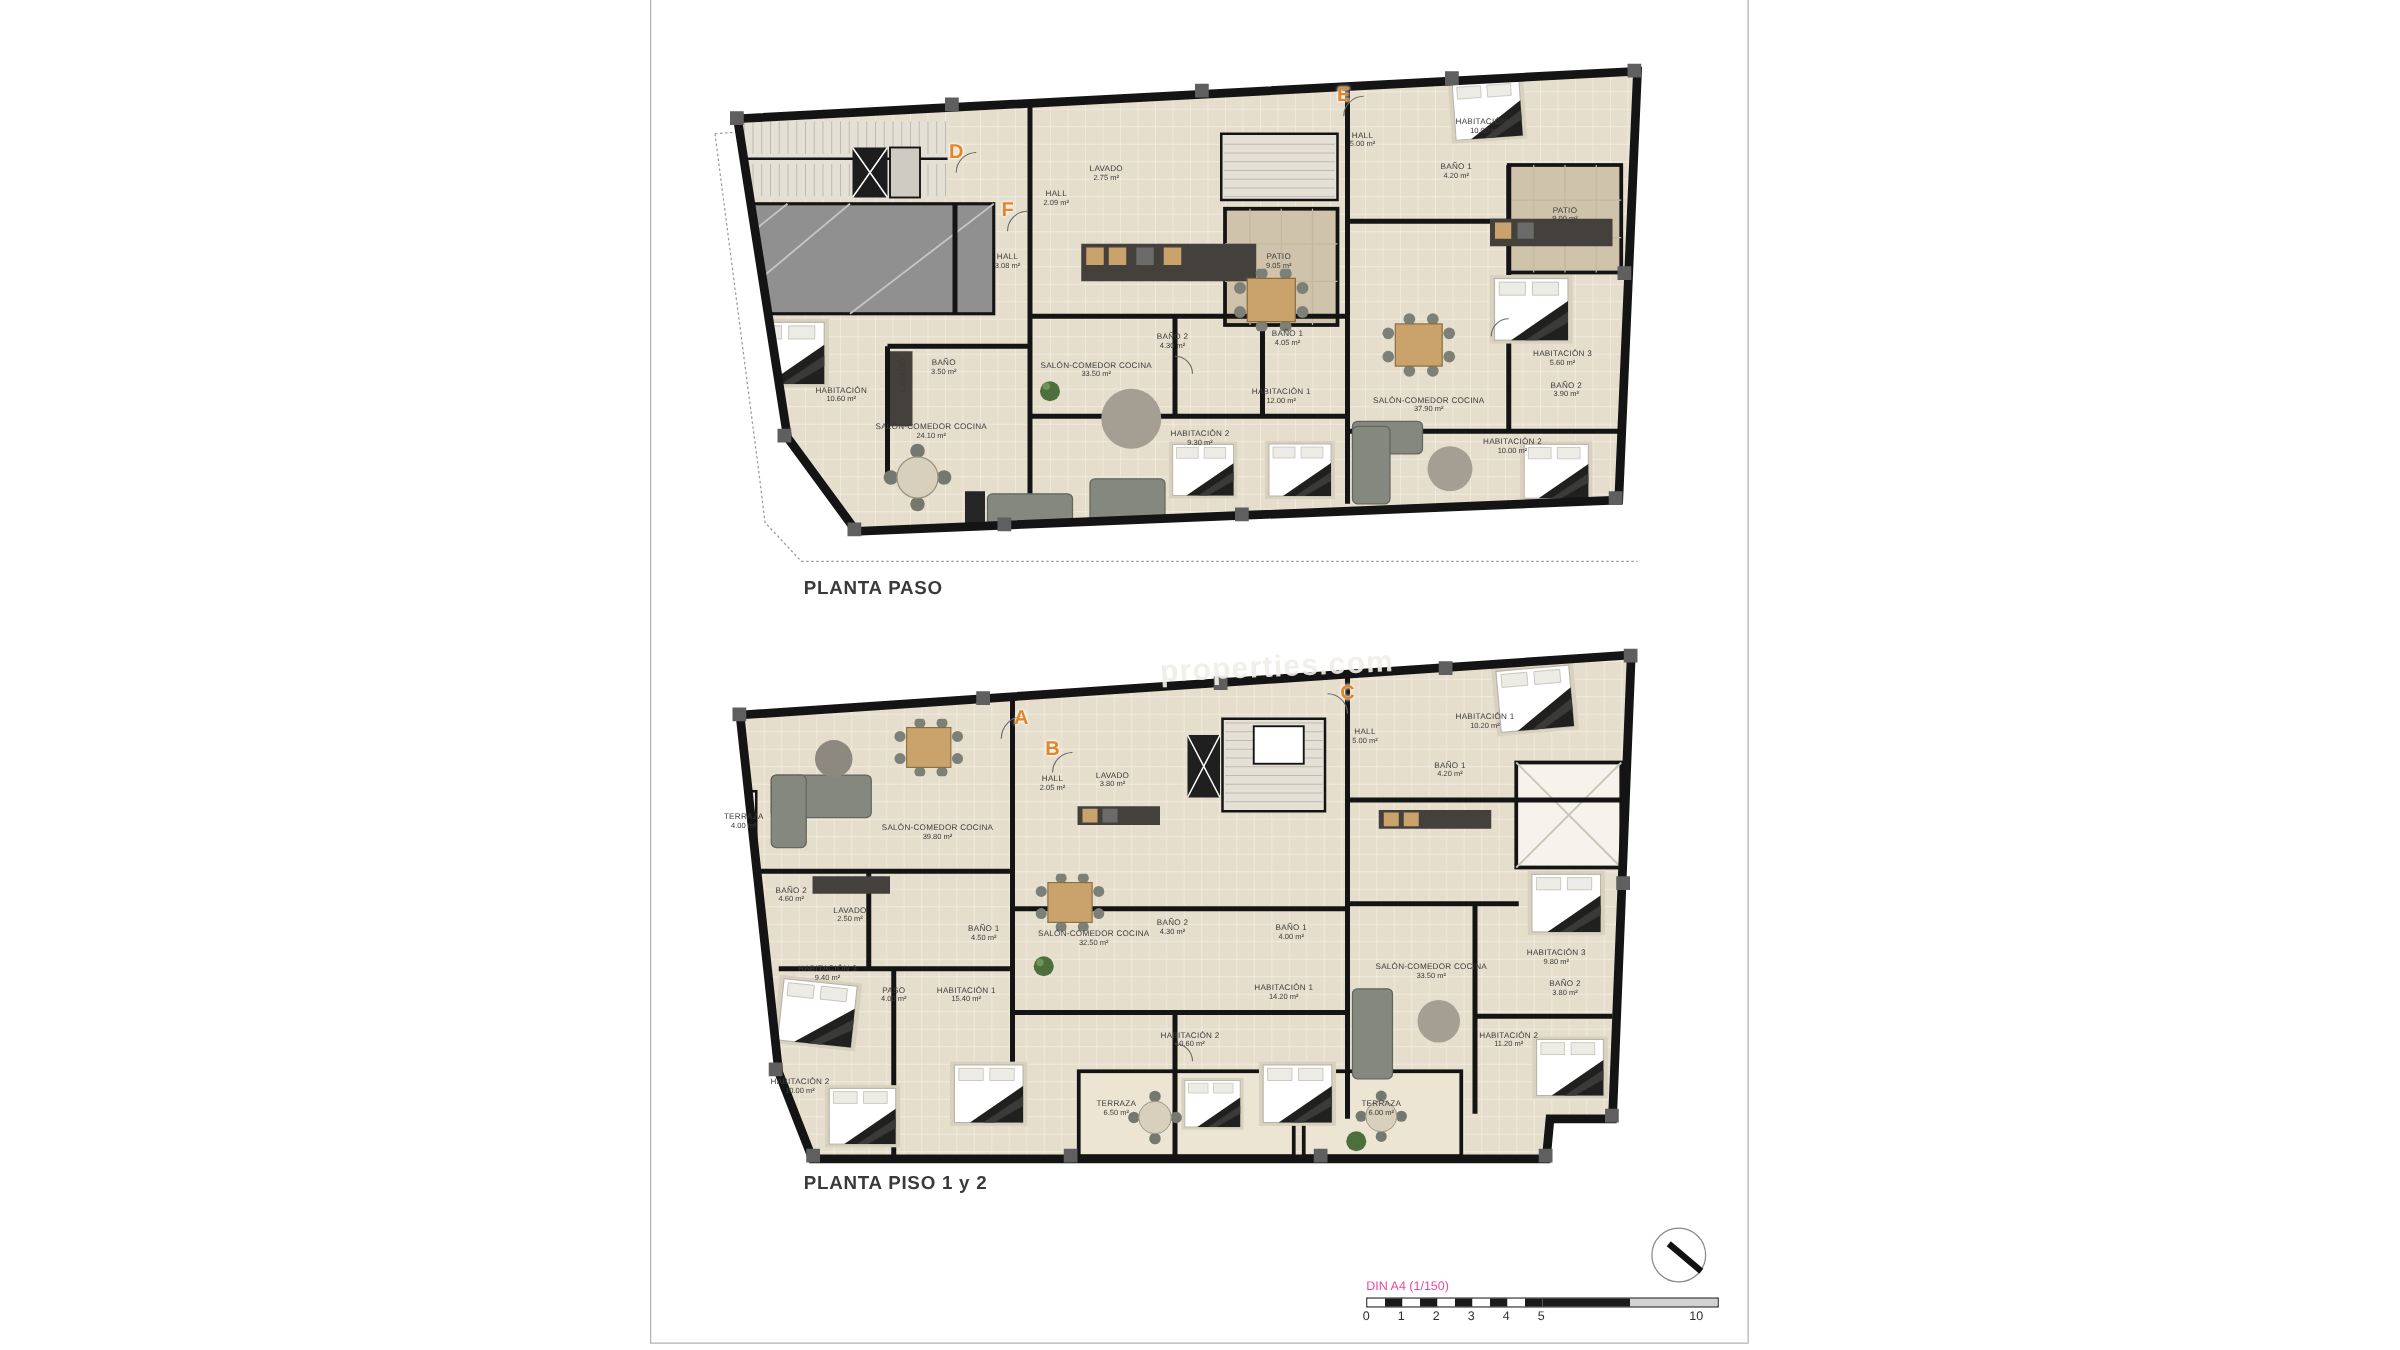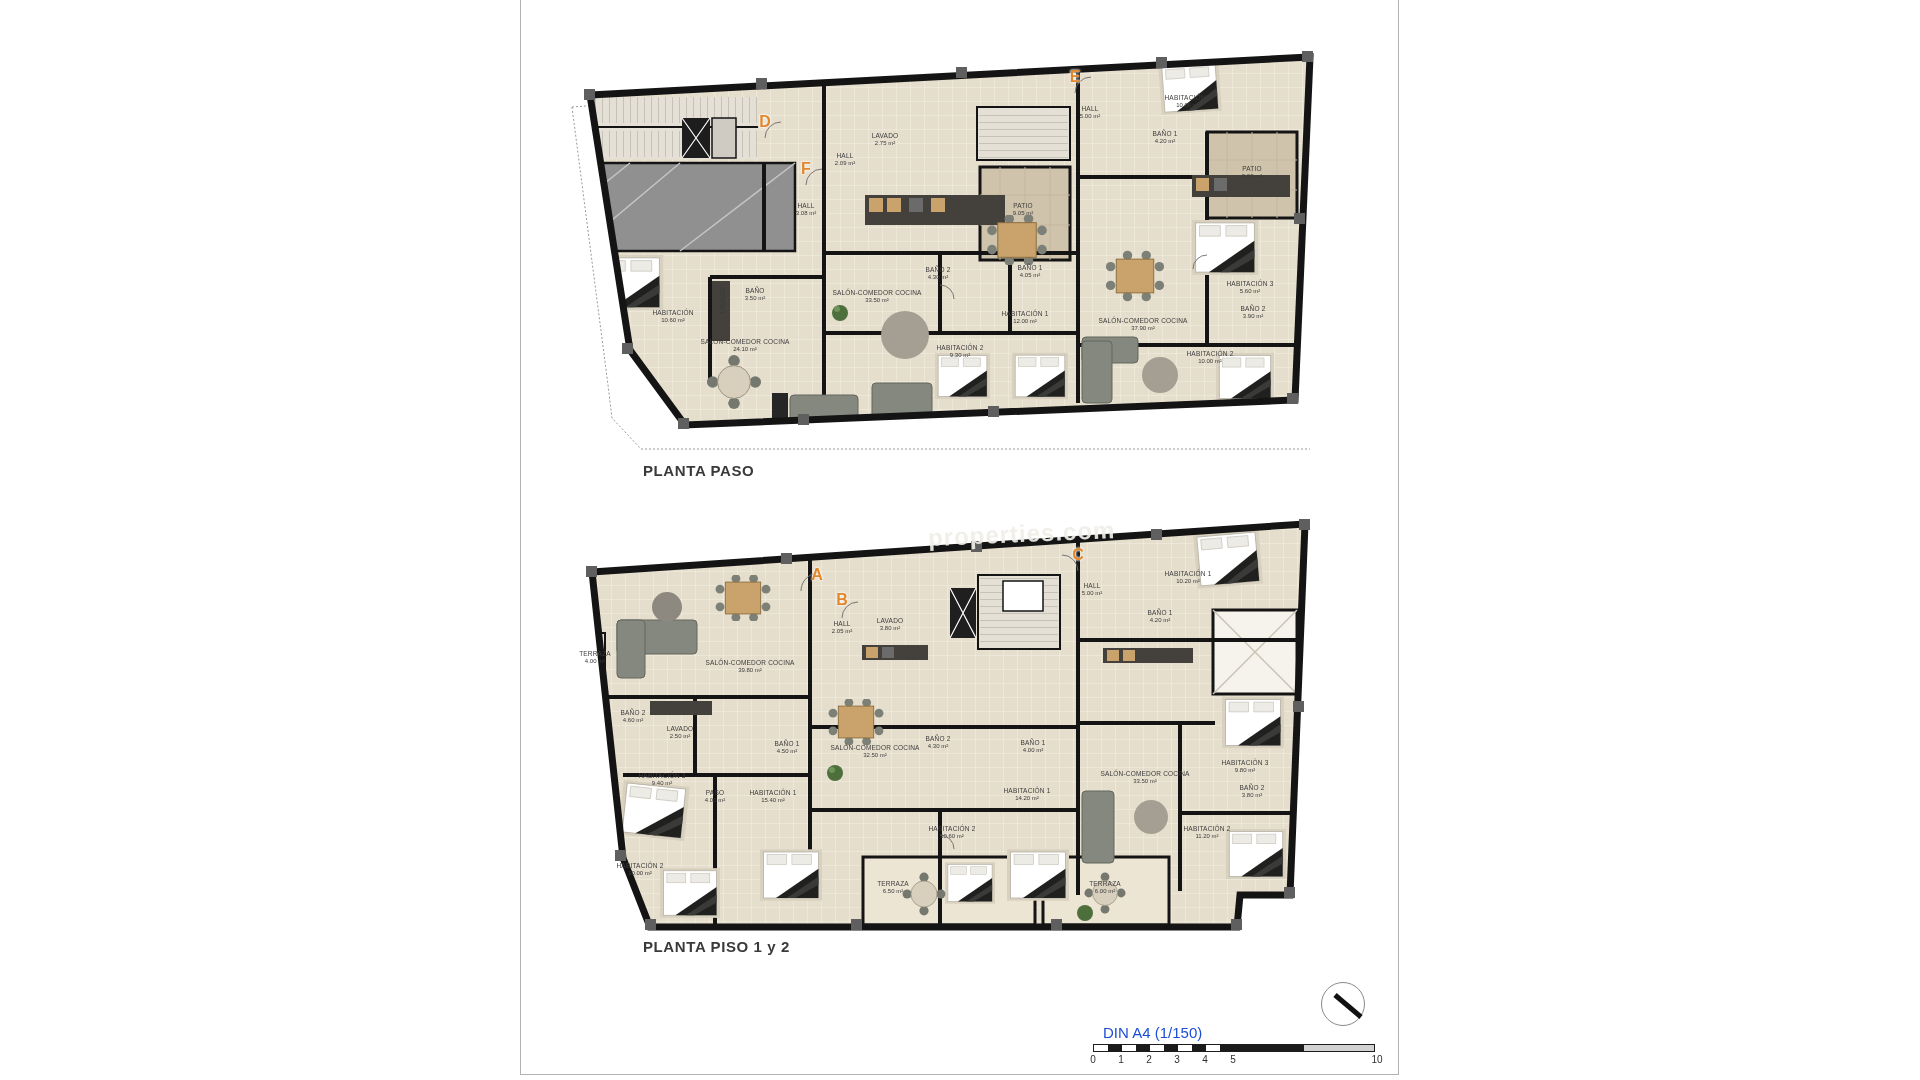--- a/index.html
+++ b/index.html
@@ -18,21 +18,21 @@
   .unit-marker{position:absolute;transform:translate(-50%,-50%);
                font-size:16px;font-weight:bold;color:#e2862b;
                text-shadow:0 0 2px #fff,0 0 3px #fff;}
   .plan-title{position:absolute;font-size:15px;font-weight:bold;color:#3a3a3a;
               letter-spacing:.6px;}
   #title1{left:643px;top:462px;}
   #title2{left:643px;top:938px;}
   .watermark{position:absolute;left:928px;top:520px;font-size:24px;font-weight:bold;
              color:rgba(240,238,231,.92);transform:rotate(-2.5deg);letter-spacing:1px;}
   .scalebar{position:absolute;left:1093px;top:1024px;width:300px;}
-  .sb-label{font-size:15px;color:#1d4ed8;margin-bottom:3px;margin-left:10px;}
+  .sb-label{font-size:10px;color:#ec4899;margin-bottom:3px;}
   .sb-bar{position:relative;width:280px;height:6px;border:1px solid #1c1c1c;
           display:flex;background:#fff;}
   .sb-cell{height:100%;}
   .sb-ticks{position:relative;height:14px;margin-top:2px;}
   .sb-tick{position:absolute;top:0;font-size:10px;color:#2e2e2e;transform:translateX(-50%);}
   .compass{position:absolute;left:1320px;top:981px;width:46px;height:46px;}
 </style>
 </head>
 <body>
 
@@ -497,21 +497,21 @@
       <div class="sb-cell" style="width: 70px; background: rgb(27, 27, 27);"></div>
       <div class="sb-cell" style="width: 70px; background: rgb(210, 210, 210);"></div>
     </div>
   <div class="sb-ticks" id="sb-ticks">
       <span class="sb-tick" style="left: 0px;">0</span>
       <span class="sb-tick" style="left: 28px;">1</span>
       <span class="sb-tick" style="left: 56px;">2</span>
       <span class="sb-tick" style="left: 84px;">3</span>
       <span class="sb-tick" style="left: 112px;">4</span>
       <span class="sb-tick" style="left: 140px;">5</span>
-      <span class="sb-tick" style="left: 284px;">10</span>
+      <span class="sb-tick" style="left: 264px;">10</span>
     </div>
 </div>
 
 <div class="compass">
   <svg width="46" height="46" viewBox="0 0 46 46">
     <circle cx="23" cy="23" r="21.5" fill="#ffffff" stroke="#8a8a8a" stroke-width="1"></circle>
     <line x1="15" y1="14" x2="41" y2="36" stroke="#111111" stroke-width="5"></line>
   </svg>
 </div>
 

